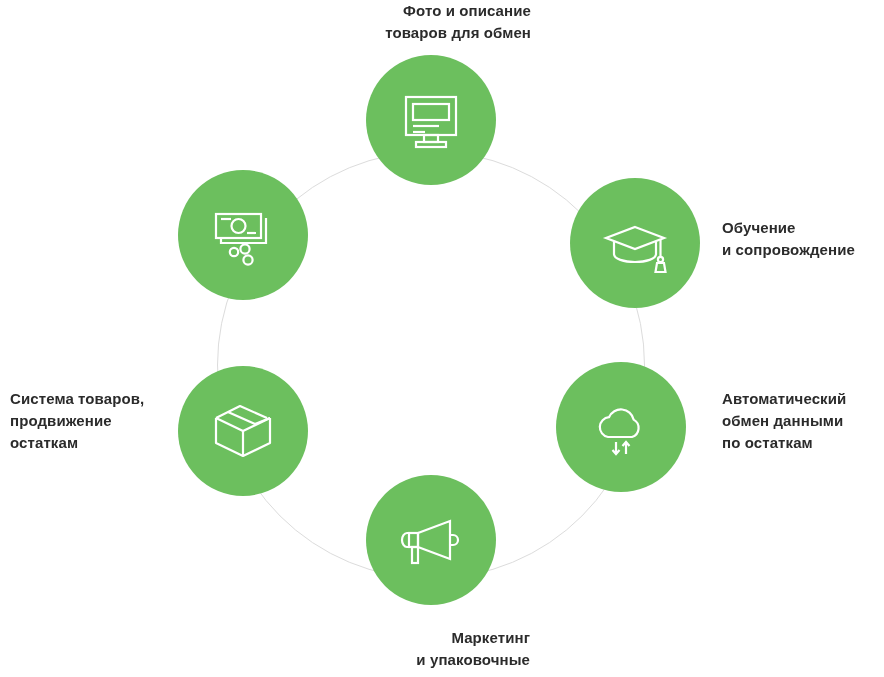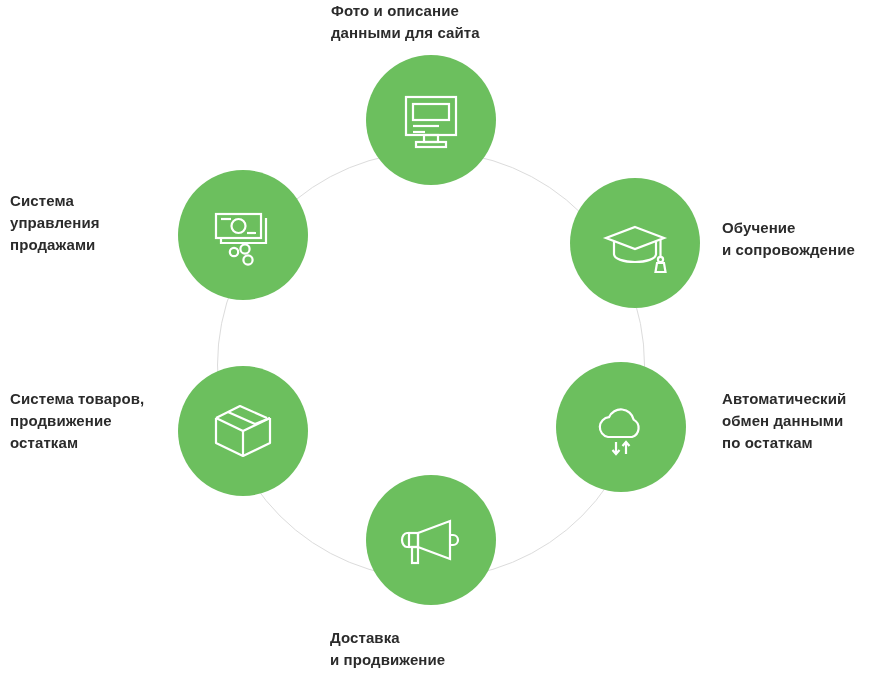--- a/index.html
+++ b/index.html
@@ -47,21 +47,21 @@
   .label {
     position: absolute;
     font-size: 15px;
     font-weight: bold;
     color: #2b2b2b;
     line-height: 1.45;
     letter-spacing: 0.1px;
   }
   .label-right { text-align: left; }
   .label-left  { text-align: left; }
-  .label-center { text-align: left; }
+  .label-center { text-align: right; }
 
   
   #node-photo     { left: 366px; top:  55px; }
   #node-training  { left: 570px; top: 178px; }
   #node-exchange  { left: 556px; top: 362px; }
   #node-marketing { left: 366px; top: 475px; }
   #node-delivery  { left: 178px; top: 366px; }
   #node-sales     { left: 178px; top: 170px; }
 
   
@@ -86,21 +86,21 @@
         <rect x="15" y="17" width="36" height="16"></rect>
         <line x1="15" y1="39" x2="41" y2="39"></line>
         <line x1="15" y1="45" x2="27" y2="45"></line>
         <rect x="26" y="48" width="14" height="7"></rect>
         <rect x="18" y="55" width="30" height="5"></rect>
       </svg>
     </span>
   </div>
   <div class="label label-center" id="label-photo">
     <div>Фото и описание</div>
-    <div>данными для сайта</div>
+    <div>товаров для обмен</div>
   </div>
 
   <div class="node" id="node-training">
     <span>
       <svg width="66" height="66" viewBox="0 0 66 66" fill="none" stroke="#ffffff" stroke-width="2.2">
         <polygon points="33,17 62,28 33,39 4,28"></polygon>
         <path d="M12 32 v12 c0 5 10 8 21 8 s21 -3 21 -8 v-12"></path>
         <line x1="58.5" y1="29.5" x2="58.5" y2="47"></line>
         <circle cx="58.5" cy="49.5" r="2.6"></circle>
         <polygon points="55,53 62,53 63.5,62 53.5,62"></polygon>
@@ -134,22 +134,22 @@
       <svg width="66" height="66" viewBox="0 0 66 66" fill="none" stroke="#ffffff" stroke-width="2.2">
         <polygon points="20,26 52,14 52,52 20,40"></polygon>
         <rect x="11" y="26" width="9" height="14"></rect>
         <path d="M11 26 h-2 a5 7 0 0 0 0 14 h2"></path>
         <rect x="14" y="40" width="6" height="16"></rect>
         <path d="M52 28 h3 a5 5 0 0 1 0 10 h-3"></path>
       </svg>
     </span>
   </div>
   <div class="label label-center" id="label-marketing">
-    <div>Доставка</div>
-    <div>и продвижение</div>
+    <div>Маркетинг</div>
+    <div>и упаковочные</div>
   </div>
 
   <div class="node" id="node-delivery">
     <span>
       <svg width="66" height="66" viewBox="0 0 66 66" fill="none" stroke="#ffffff" stroke-width="2.2" stroke-linejoin="round">
         <polyline points="6,20 6,45 33,58 60,45 60,20"></polyline>
         <polyline points="6,20 33,33 60,20"></polyline>
         <line x1="33" y1="33" x2="33" y2="58"></line>
         <polyline points="6,20 30,8 57,20"></polyline>
         <polyline points="18,14 45,26 60,20"></polyline>
@@ -169,19 +169,14 @@
         <rect x="6" y="12" width="45" height="24"></rect>
         <circle cx="28.5" cy="24" r="7"></circle>
         <line x1="11" y1="17" x2="21" y2="17"></line>
         <line x1="37" y1="31" x2="46" y2="31"></line>
         <circle cx="24" cy="50" r="4.2"></circle>
         <circle cx="35" cy="47" r="4.6"></circle>
         <circle cx="38" cy="58" r="4.6"></circle>
       </svg>
     </span>
   </div>
-  <div class="label label-left" id="label-sales">
-    <div>Система</div>
-    <div>управления</div>
-    <div>продажами</div>
-  </div>
 
 </div>
 
 </body></html>

